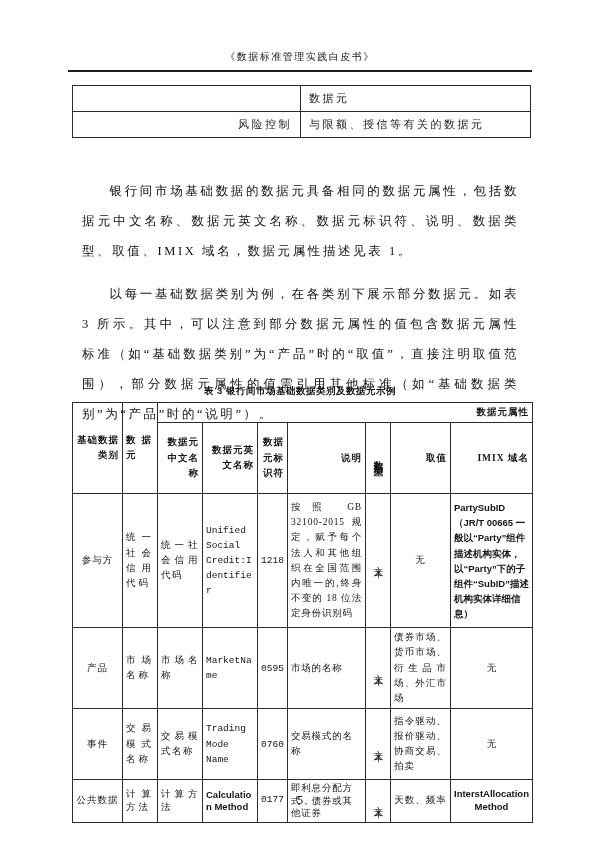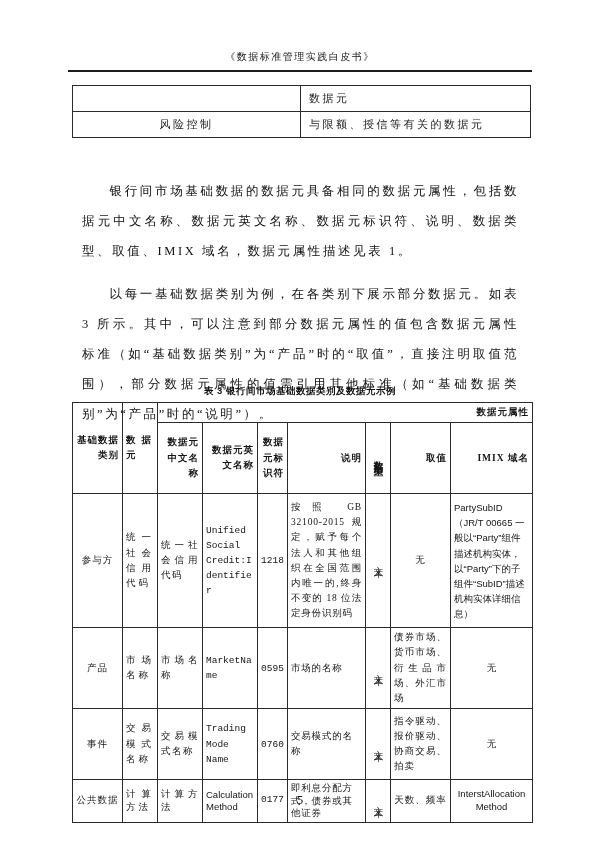--- a/index.html
+++ b/index.html
@@ -17,21 +17,21 @@
   }
   
   .top-table{
     position:absolute;top:85px;left:72px;width:459px;
     border-collapse:collapse;table-layout:fixed;
   }
   .top-table td{
     border:1px solid #2b2b2b;height:25px;font-size:11px;
     letter-spacing:2.5px;padding:0 8px;color:#1a1a1a;
   }
-  .tt-left{text-align:center;margin-top:34px;}
+  .tt-left{text-align:right;margin-top:34px;}
   .tt-right{text-align:left;}
   
   .body-text{position:absolute;top:163px;left:69px;width:463px;}
   .para{
     margin:13px;font-size:12.5px;line-height:30px;letter-spacing:2.6px;
     text-align:justify;text-indent:2.2em;color:#111;
   }
   .caption{
     position:absolute;top:385px;left:0;width:100%;text-align:center;
     font-family:"Liberation Sans",sans-serif;font-weight:bold;
@@ -63,21 +63,21 @@
     font-family:"Liberation Mono",monospace;font-size:8.8px;text-align:left;
     line-height:1.8;overflow-wrap:anywhere;word-break:break-word;padding:2px 4px;
   }
   tr.r4 .en{line-height:1.3;}
   .id{font-family:"Liberation Mono",monospace;text-align:center;font-size:9px;}
   .desc{text-align:justify;letter-spacing:0.8px;line-height:17px;padding:3px 5px;}
   tr.r4 .desc{line-height:12.5px;}
   .typ{text-align:center;}
   .val{text-align:justify;letter-spacing:1px;line-height:13.5px;padding:2px 5px;}
   .imix{text-align:left;line-height:15.5px;padding:2px 5px;}
-  .sansbold{font-family:"Liberation Sans",sans-serif;font-weight:normal;font-size:8.6px;letter-spacing:0;}
+  .sansbold{font-family:"Liberation Sans",sans-serif;font-weight:bold;font-size:8.6px;letter-spacing:0;}
   .ctr{text-align:center;}
   .page-num{
     position:absolute;top:792px;left:0;width:100%;text-align:center;
     font-size:13px;color:#1a1a1a;
   }
 </style>
 </head>
 <body>
 
 <div class="page">

